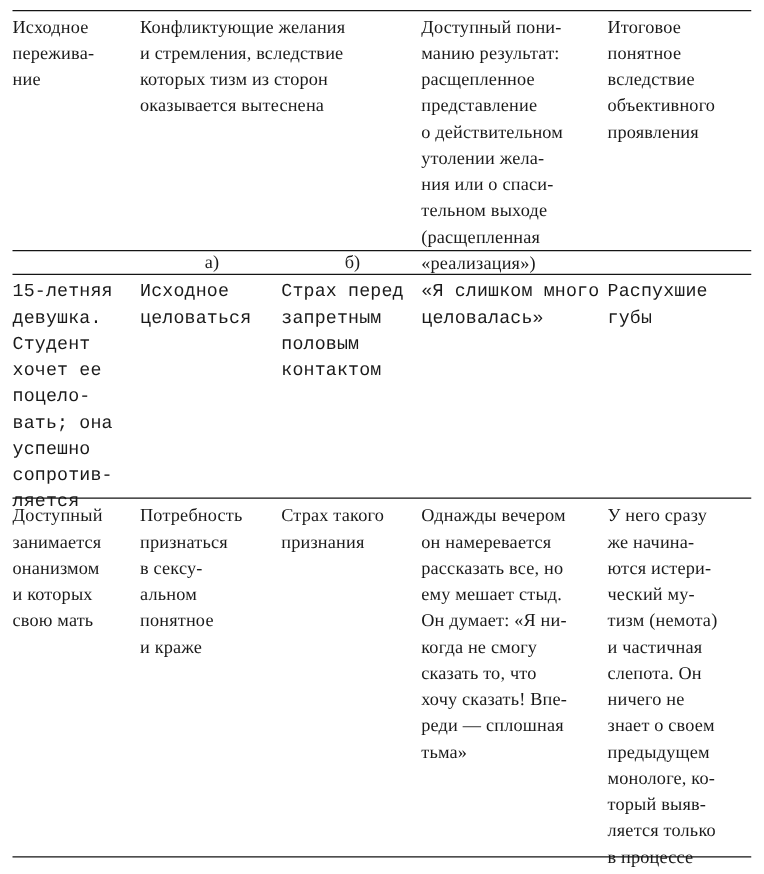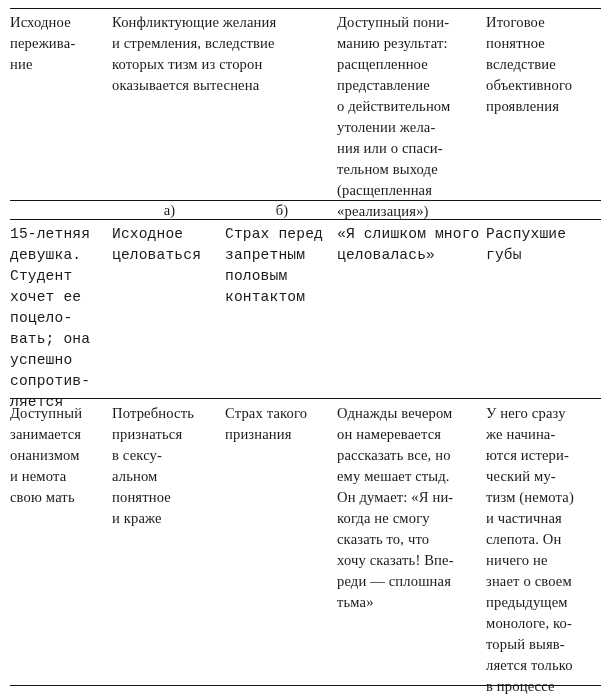--- a/index.html
+++ b/index.html
@@ -178,21 +178,21 @@
 
   <div class="rule thin" style="top:398px;"></div>
 
   <table class="tbl" id="row-2-block">
     <tbody>
         <tr>
       <td class="c1">
             <div class="cell-line">Доступный</div>
             <div class="cell-line">занимается</div>
             <div class="cell-line">онанизмом</div>
-            <div class="cell-line">и немота</div>
+            <div class="cell-line">и которых</div>
             <div class="cell-line">свою мать</div>
           </td>
       <td class="c2">
             <div class="cell-line">Потребность</div>
             <div class="cell-line">признаться</div>
             <div class="cell-line">в сексу-</div>
             <div class="cell-line">альном</div>
             <div class="cell-line">понятное</div>
             <div class="cell-line">и краже</div>
           </td>

